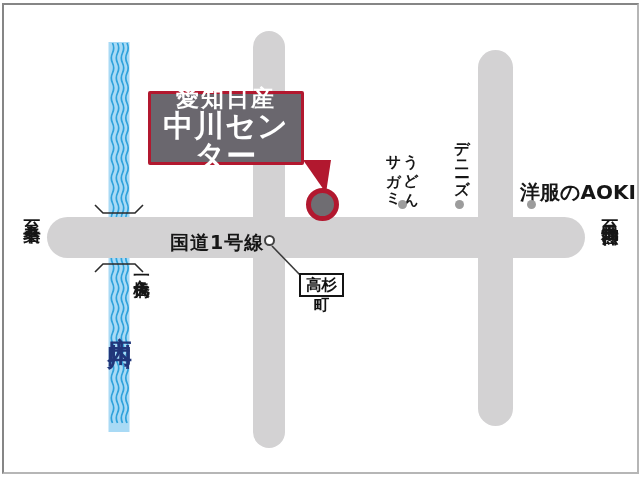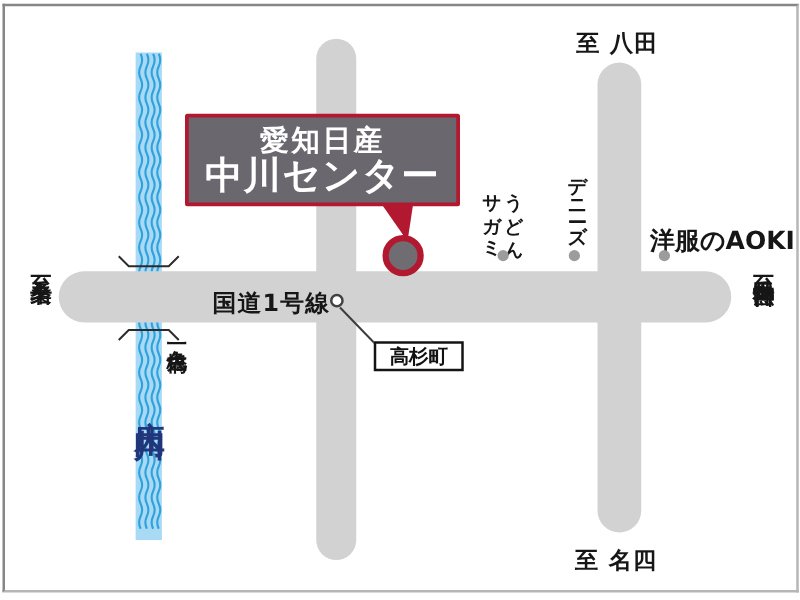--- a/index.html
+++ b/index.html
@@ -33,26 +33,26 @@
   .lbl-aoki{left:520px;top:179px;font-size:20px;}
   .poi-dot{position:absolute;width:9px;height:9px;border-radius:50%;background:#9c9c9c;z-index:4;}
   .dot-udon{left:398px;top:200px;}
   .dot-dennys{left:455px;top:200px;}
   .dot-aoki{left:527px;top:200px;}
   .xing-dot{
     position:absolute;left:264px;top:235px;width:11px;height:11px;box-sizing:border-box;
     background:#fff;border:2px solid #424242;border-radius:50%;z-index:4;
   }
   .takasugi{
-    position:absolute;left:299px;top:273px;width:72px;height:24px;box-sizing:border-box;
+    position:absolute;left:299px;top:273px;width:45px;height:24px;box-sizing:border-box;
     background:#fff;border:2px solid #141414;z-index:4;
     font-size:15.5px;font-weight:700;color:#111;text-align:center;line-height:20px;
   }
   .dest-box{
-    position:absolute;left:148px;top:91px;width:220px;height:74px;box-sizing:border-box;
+    position:absolute;left:148px;top:91px;width:156px;height:74px;box-sizing:border-box;
     background:#6a676e;border:3px solid #b2182f;border-radius:2px;z-index:5;
     display:flex;flex-direction:column;align-items:center;justify-content:center;
     color:#ffffff;font-weight:700;text-align:center;
   }
   .dest-line1{font-size:23px;line-height:26px;letter-spacing:2px;}
   .dest-line2{font-size:30px;line-height:30px;letter-spacing:1px;}
   .dest-marker{
     position:absolute;left:306px;top:188px;width:33px;height:33px;box-sizing:border-box;
     background:#6f6d72;border:5px solid #b2182f;border-radius:50%;z-index:5;
   }
@@ -76,22 +76,20 @@
   <div class="road road-c"></div>
   <div class="road road-r"></div>
 
   <svg class="layer over-svg" width="640" height="480" viewBox="0 0 640 480">
     <polyline points="95,205 103,213 135,213 143,205" fill="none" stroke="#2b2b2b" stroke-width="1.6"></polyline>
     <polyline points="95,272 103,264 135,264 143,272" fill="none" stroke="#2b2b2b" stroke-width="1.6"></polyline>
     <line x1="272" y1="246" x2="302" y2="277" stroke="#3c3c3c" stroke-width="1.6"></line>
     <polygon points="303,160 331,160 326,193" fill="#b2182f"></polygon>
   </svg>
 
-  <div class="lbl lbl-dir-top">至 八田</div>
-  <div class="lbl lbl-dir-bottom">至 名四</div>
   <div class="lbl vtext lbl-dir-left">至 桑名</div>
   <div class="lbl vtext lbl-dir-right">至 熱田神宮</div>
 
   <div class="lbl lbl-route1">国道1号線</div>
   <div class="lbl vtext lbl-river">庄内川</div>
   <div class="lbl vtext lbl-bridge">一色大橋</div>
 
   <div class="lbl vtext lbl-udon">うどん
 サガミ</div>
   <div class="lbl vtext lbl-dennys">デニーズ</div>

